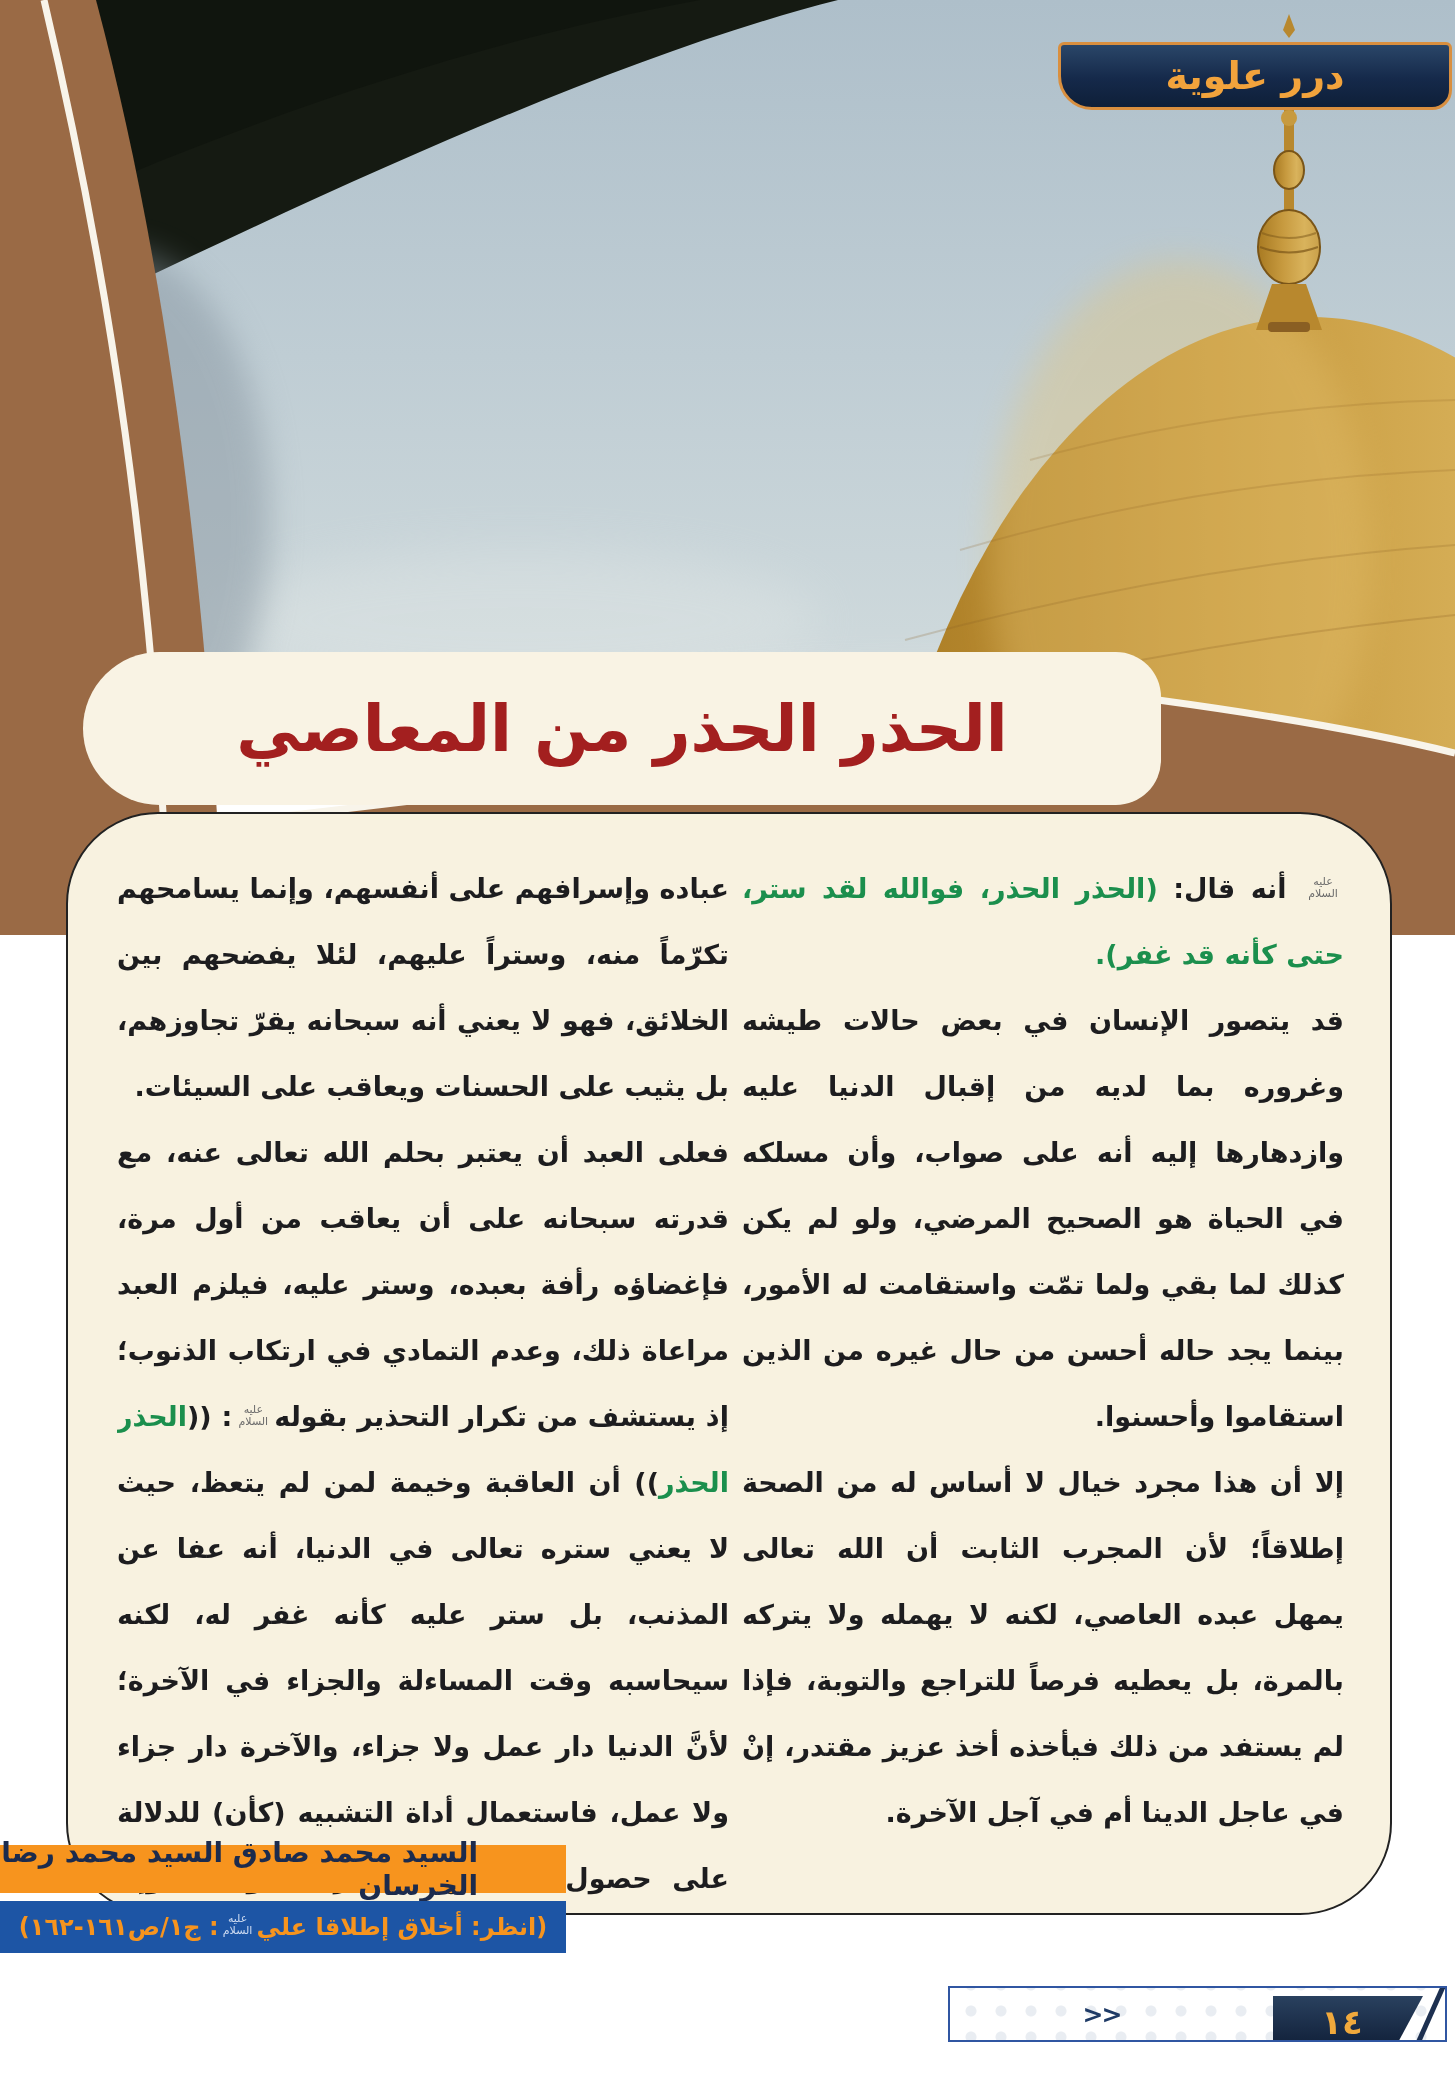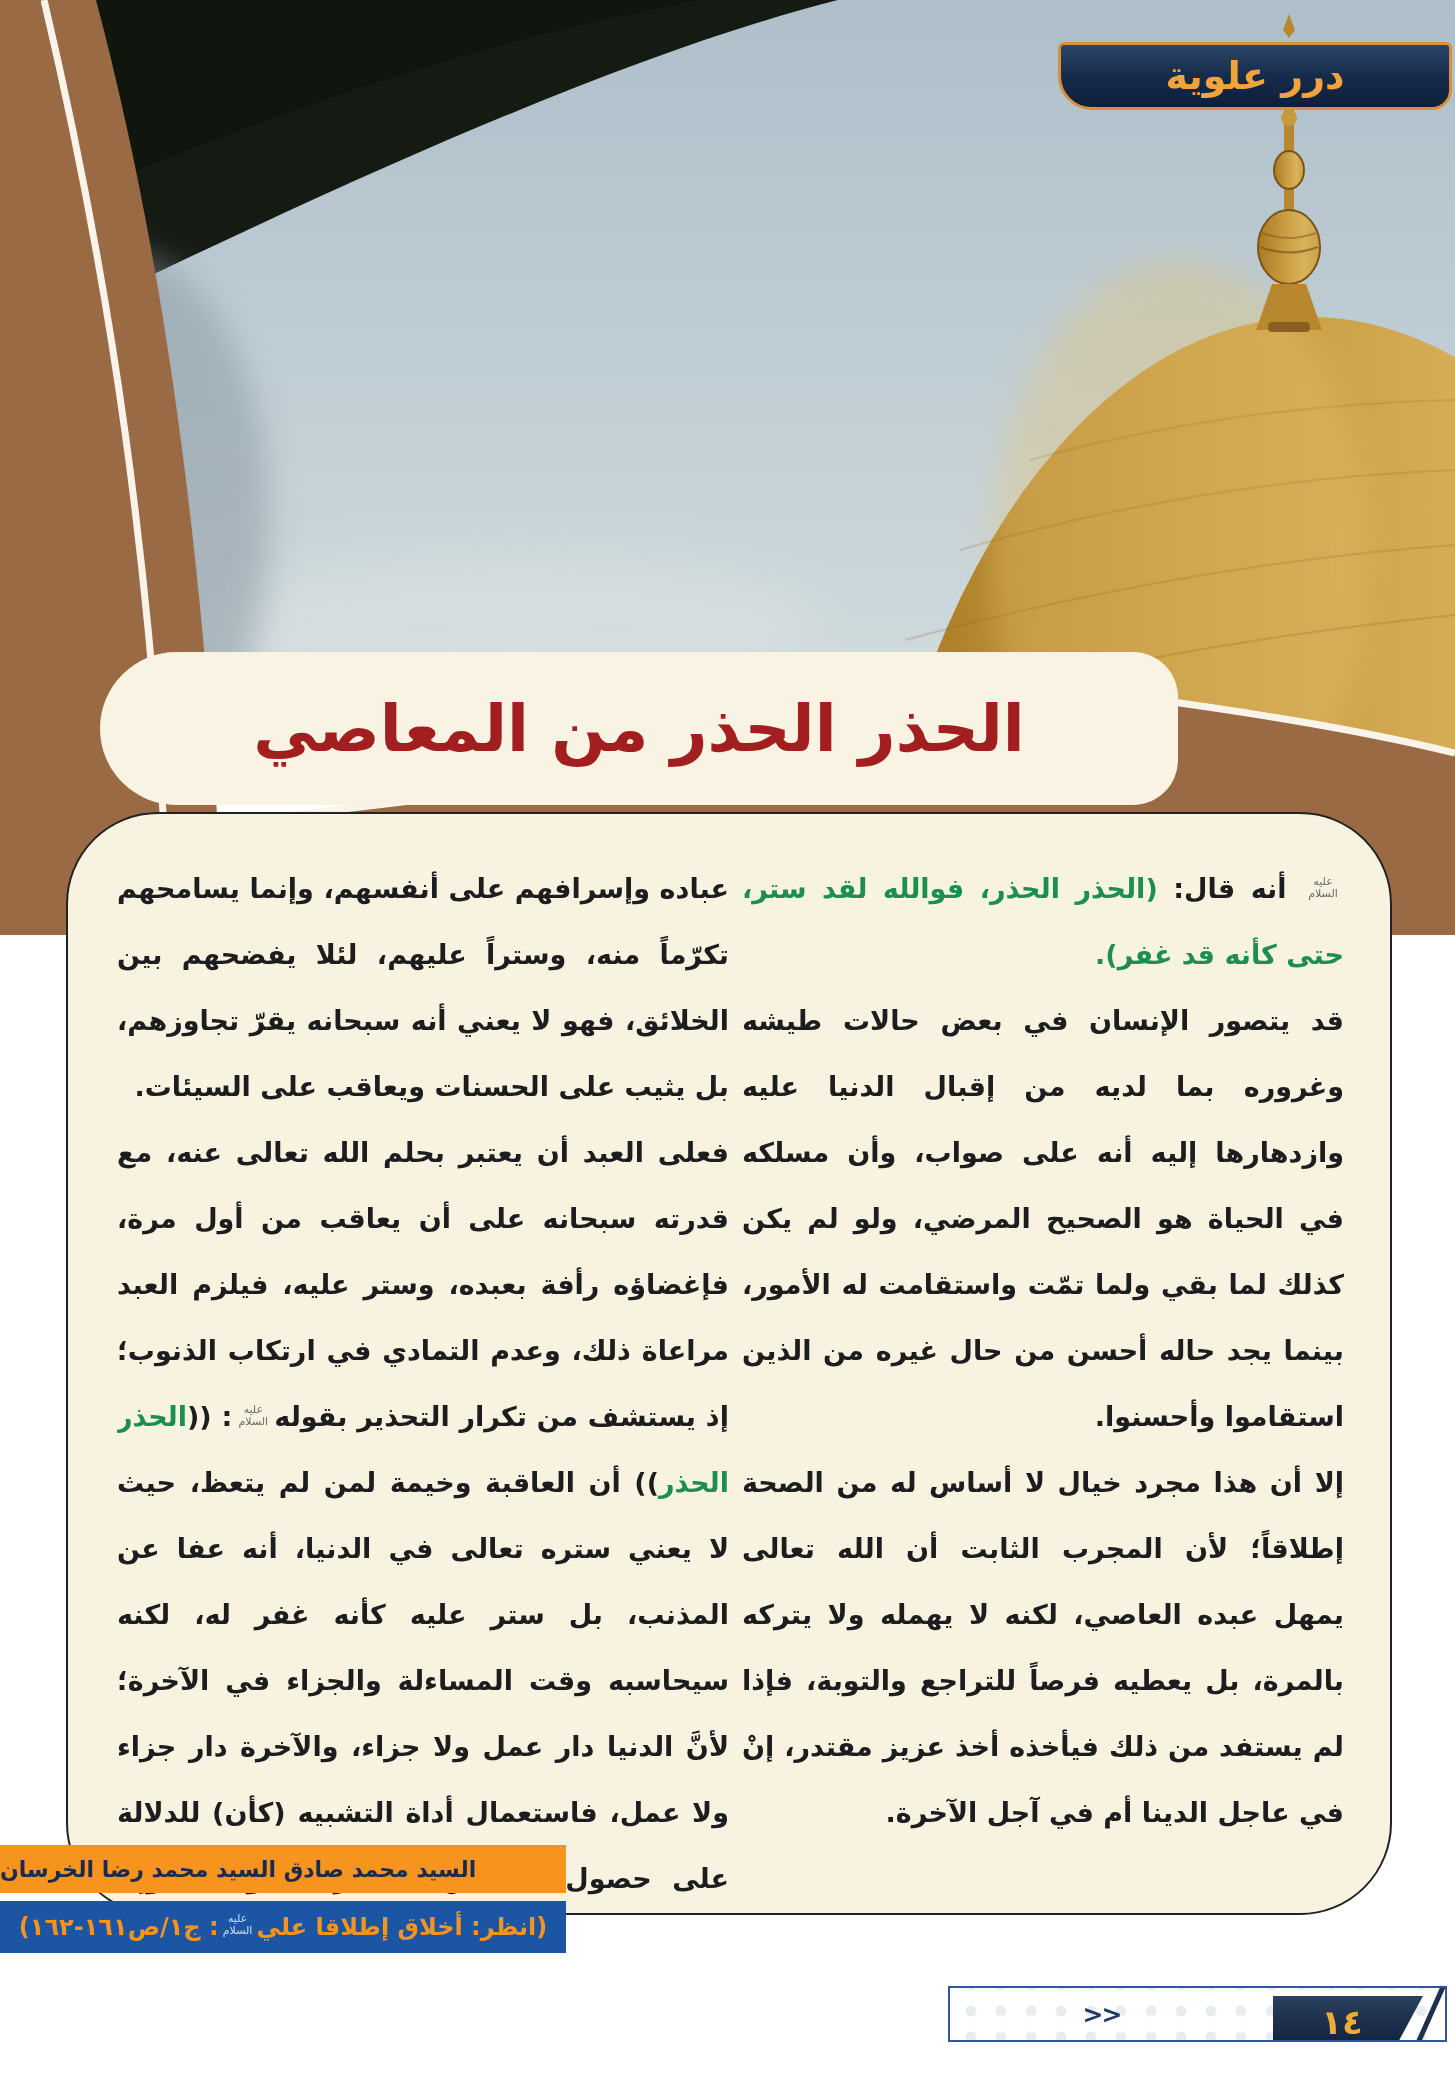--- a/index.html
+++ b/index.html
@@ -16,21 +16,21 @@
   .badge{
     position:absolute;left:1058px;top:42px;width:388px;height:62px;z-index:6;
     background:linear-gradient(180deg,#2a4668 0%,#15294a 55%,#0e1f38 100%);
     border:3px solid #d98f3f;border-radius:6px 6px 20px 34px;
     display:flex;align-items:center;justify-content:center;
   }
   .badge .label{color:#f2a33c;font-size:38px;font-weight:bold;}
 
   
   .title-banner{
-    position:absolute;left:100px;top:652px;width:1078px;height:153px;z-index:5;
+    position:absolute;left:83px;top:652px;width:1078px;height:153px;z-index:5;
     background:#f9f3e4;border-radius:78px 46px 46px 78px;
     display:flex;align-items:center;justify-content:center;
   }
   .title-banner .title{color:#a31f1f;font-size:64px;font-weight:bold;letter-spacing:-1px;}
 
   
   .panel{
     position:absolute;left:66px;top:812px;width:1326px;height:1103px;z-index:3;
     background:#f8f2e0;border:2.5px solid #222222;border-radius:92px;
     box-sizing:border-box;overflow:hidden;
@@ -51,21 +51,21 @@
   }
   .honorific span{display:block;}
   .bar-blue .honorific{color:#cfdcf2;width:38px;}
 
   
   .bar-orange{
     position:absolute;left:0;top:1845px;width:566px;height:48px;z-index:7;
     background:#f7941e;display:flex;align-items:center;justify-content:flex-end;
     direction:rtl;padding-left:0;box-sizing:border-box;
   }
-  .bar-orange .label{color:#1c2b4d;font-size:22px;font-weight:bold;padding-right:0;margin-right:88px;}
+  .bar-orange .label{color:#1c2b4d;font-size:28px;font-weight:bold;padding-right:0;margin-right:88px;}
   .bar-blue{
     position:absolute;left:0;top:1901px;width:566px;height:52px;z-index:7;
     background:#1d55a5;display:flex;align-items:center;justify-content:center;direction:rtl;
   }
   .bar-blue .label{color:#f7941e;font-size:24px;font-weight:bold;}
 
   
   .footer-bar{
     position:absolute;left:948px;top:1986px;width:499px;height:56px;z-index:7;
     background:#ffffff;border:2.5px solid #3056a2;box-sizing:border-box;

